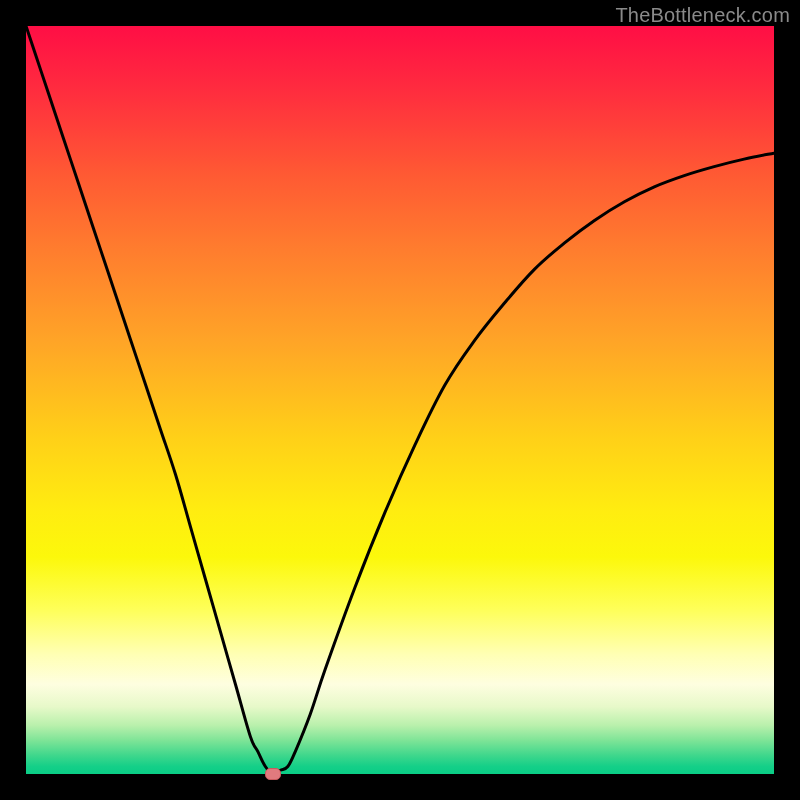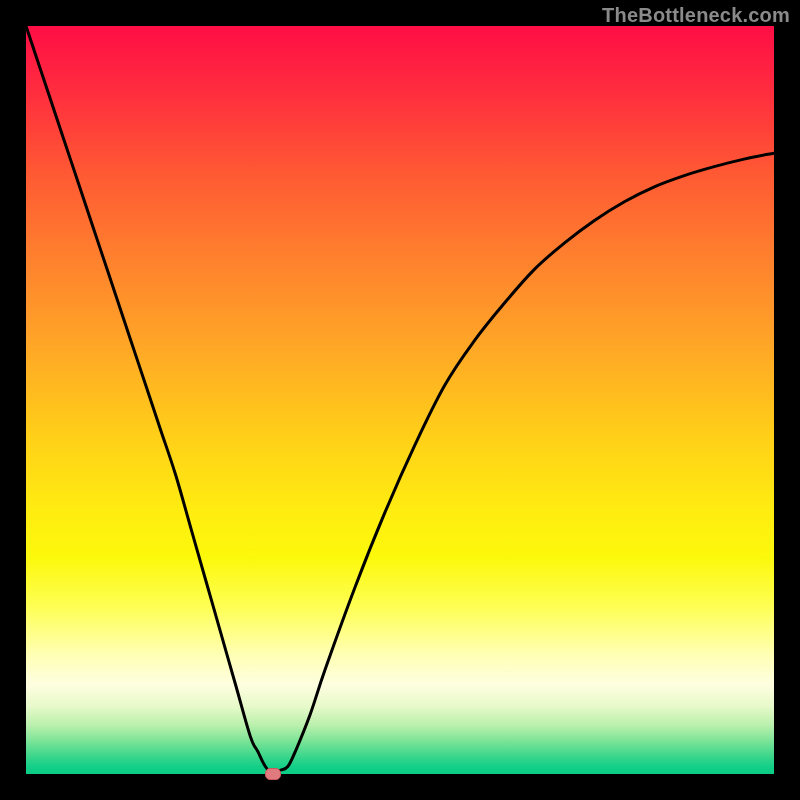--- a/index.html
+++ b/index.html
@@ -50,21 +50,21 @@
     width: 748px;
     height: 748px;
   }
   .watermark {
     position: absolute;
     top: 4px;
     right: 10px;
     color: #8a8a8a;
     font-size: 20px;
     letter-spacing: 0.2px;
-    font-weight: 700;
+    font-weight: 400;
     user-select: none;
   }
   .marker {
     position: absolute;
     width: 14px;
     height: 10px;
     border-radius: 5px / 5px;
     background: #e17a7e;
     border: 1px solid #c85a5e;
     transform: translate(-50%, -50%);

